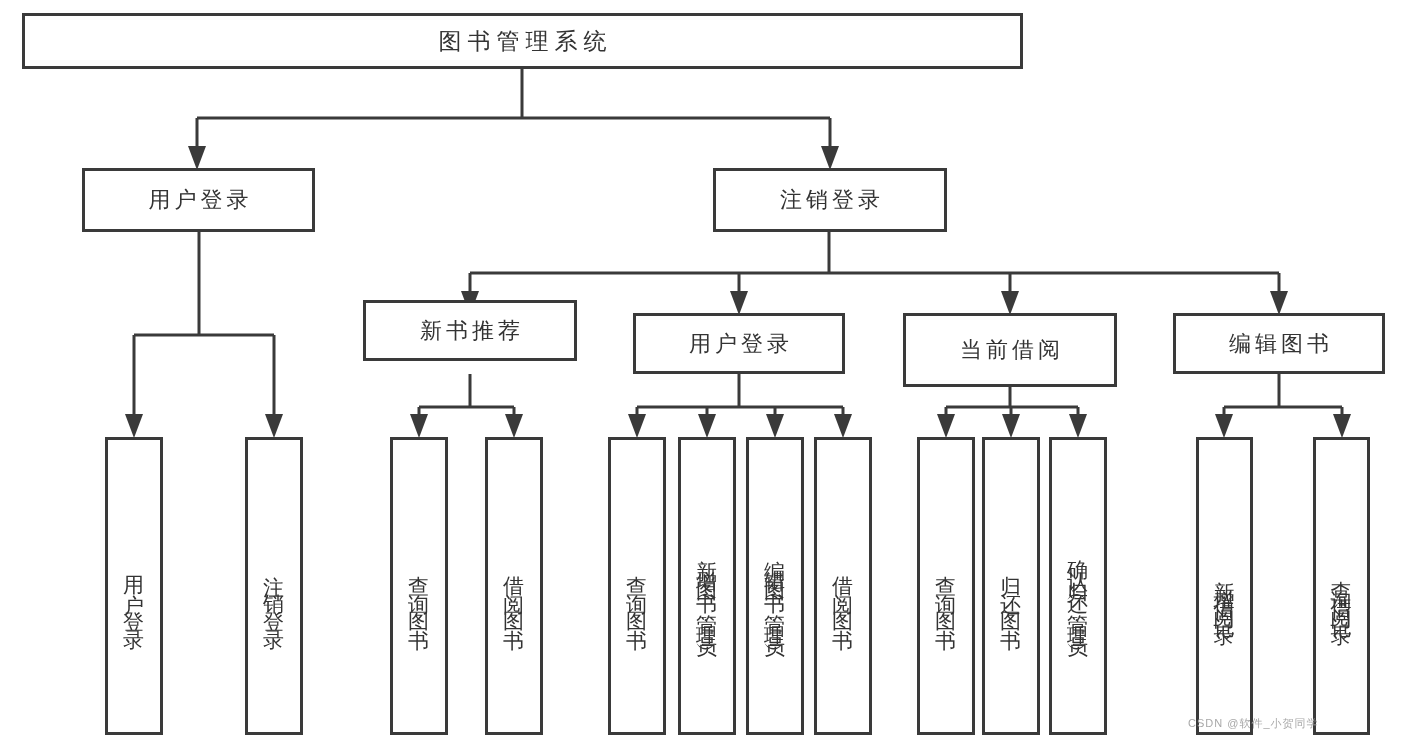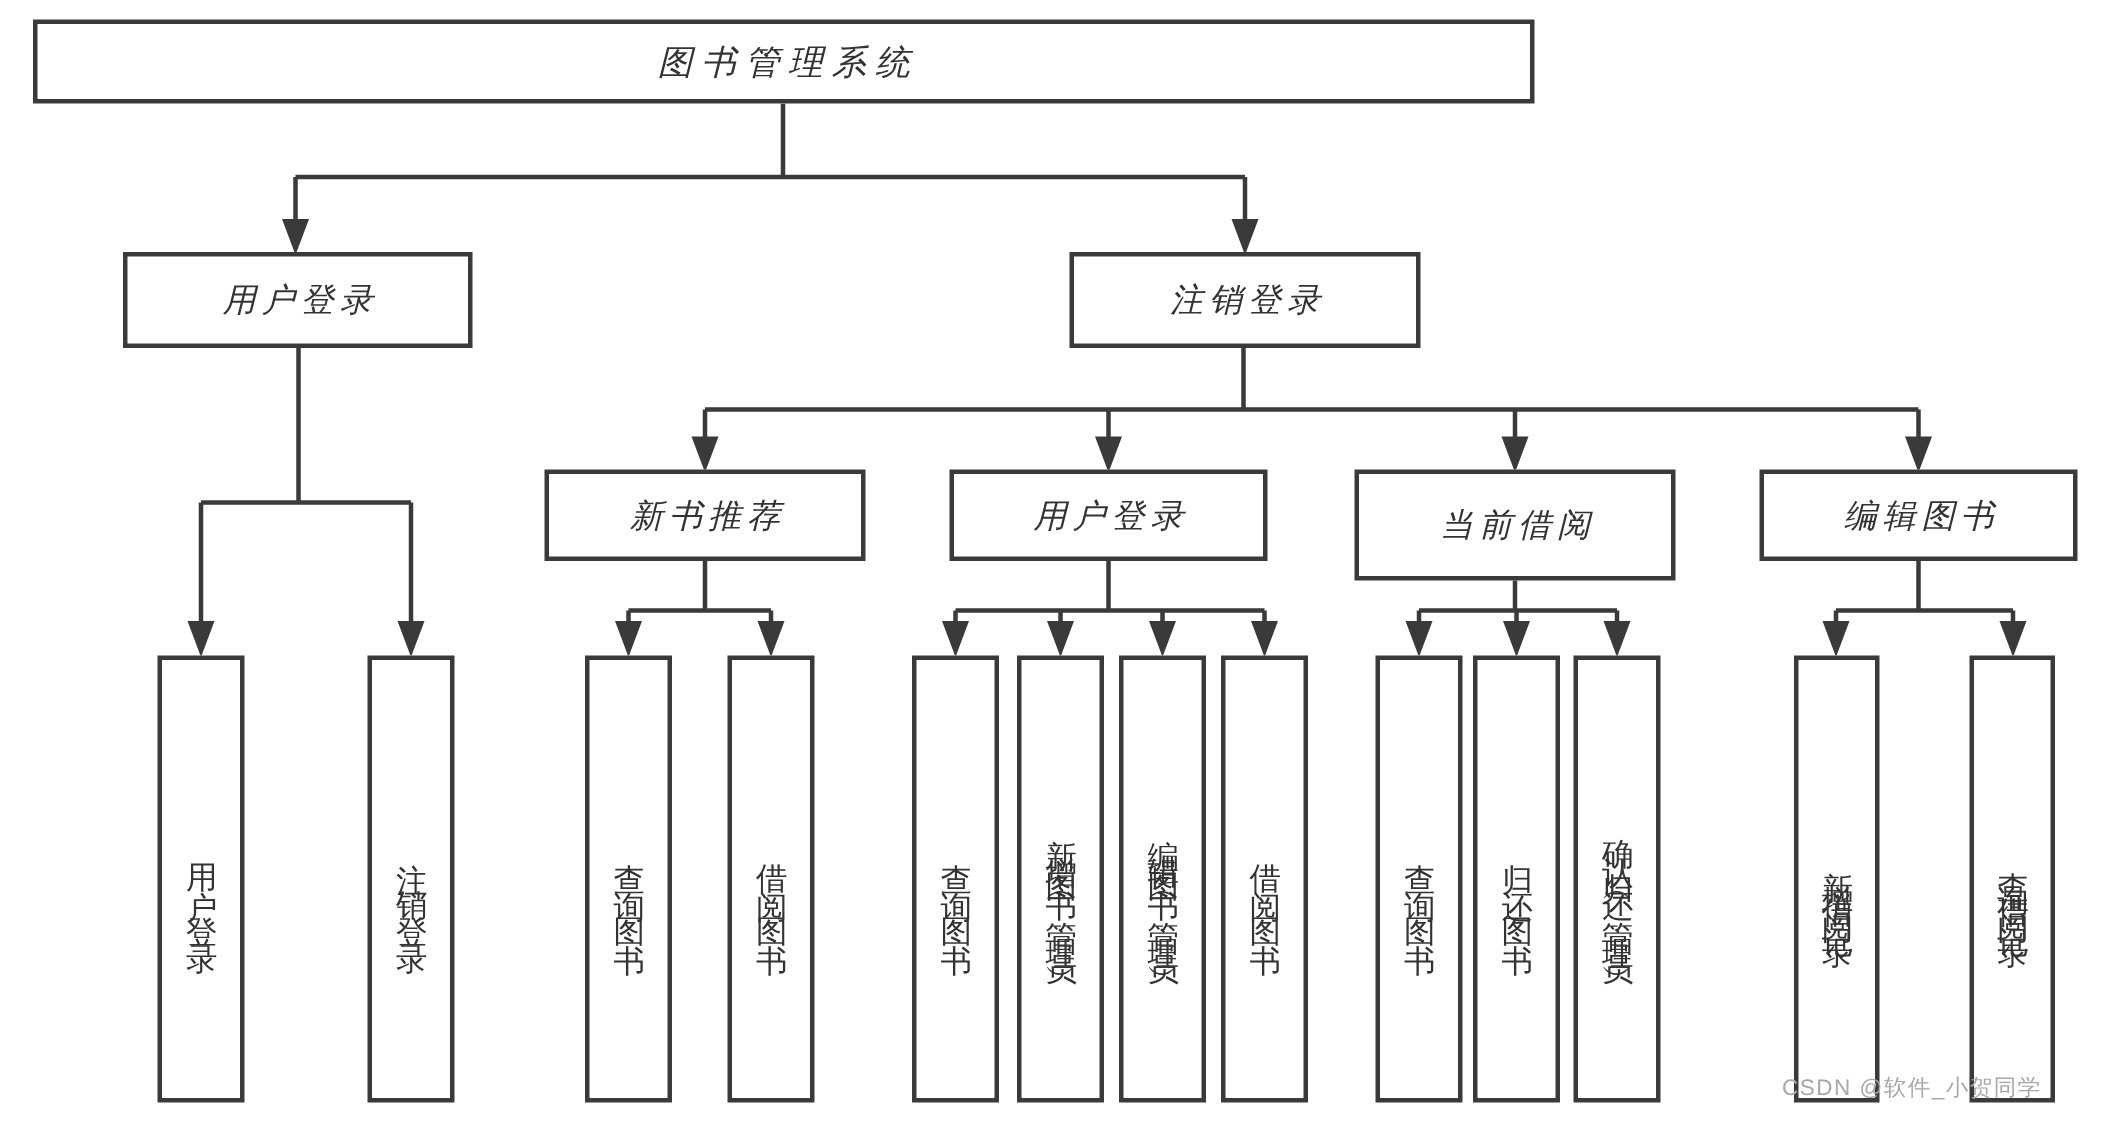--- a/index.html
+++ b/index.html
@@ -30,36 +30,35 @@
     background:var(--bg);
     display:flex;
     align-items:center;
     justify-content:center;
   }
   .hlabel{
     font-size:22px;
     letter-spacing:4px;
     padding-left:4px;    
     white-space:nowrap;
-    font-style:italic;
   }
   .hlabel.title{font-size:23px;letter-spacing:6px;padding-left:6px;}
   .vlabel{
     writing-mode:vertical-rl;
     font-size:21px;
     line-height:1;
     white-space:nowrap;
   }
   .sp-lg{letter-spacing:18px;transform:translateY(9px);}
   .sp-md{letter-spacing:9px;transform:translateY(5px);}
   .sp-sm{letter-spacing:11px;transform:translateY(6px);}
   .watermark{
     position:absolute;
     left:1188px;top:716px;
-    font-size:15px;
+    font-size:11px;
     letter-spacing:1px;
     color:var(--watermark);
     white-space:nowrap;
     z-index:5;
   }
 </style>
 </head>
 <body>
 
 <div class="canvas">
@@ -111,21 +110,21 @@
     <span class="hlabel title">图书管理系统</span>
   </div>
 
   <div class="box" style="left:82px;top:168px;width:233px;height:64px">
     <span class="hlabel">用户登录</span>
   </div>
   <div class="box" style="left:713px;top:168px;width:234px;height:64px">
     <span class="hlabel">注销登录</span>
   </div>
 
-  <div class="box" style="left:363px;top:313px;width:214px;height:61px">
+  <div class="box" style="left:363px;top:300px;width:214px;height:61px">
     <span class="hlabel">新书推荐</span>
   </div>
   <div class="box" style="left:633px;top:313px;width:212px;height:61px">
     <span class="hlabel">用户登录</span>
   </div>
   <div class="box" style="left:903px;top:313px;width:214px;height:74px">
     <span class="hlabel">当前借阅</span>
   </div>
   <div class="box" style="left:1173px;top:313px;width:212px;height:61px">
     <span class="hlabel">编辑图书</span>

